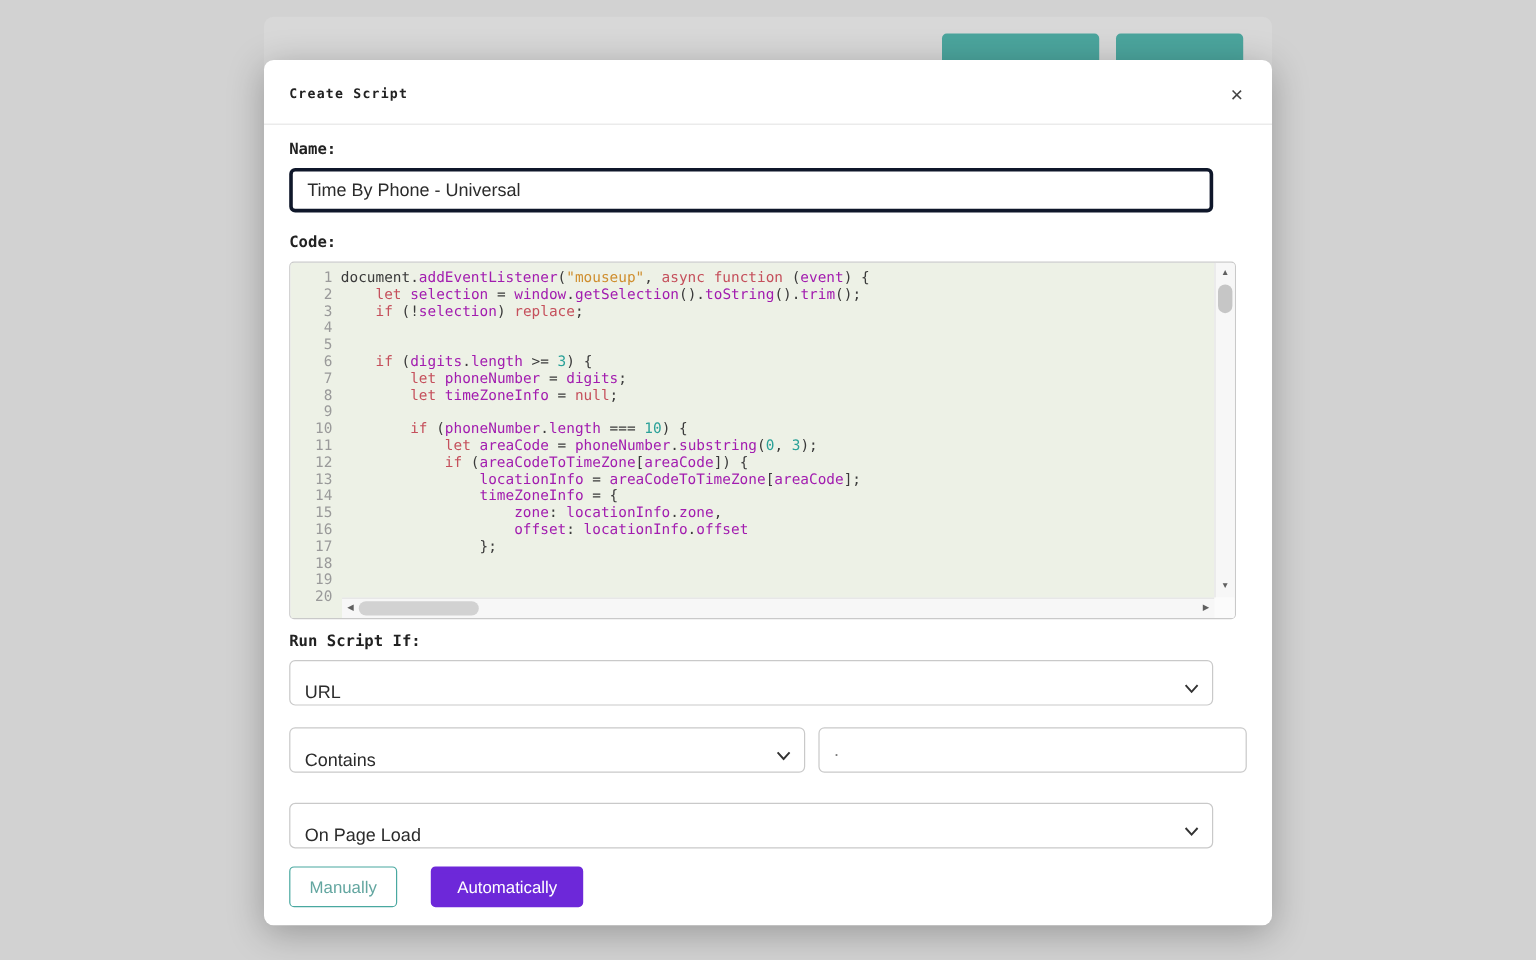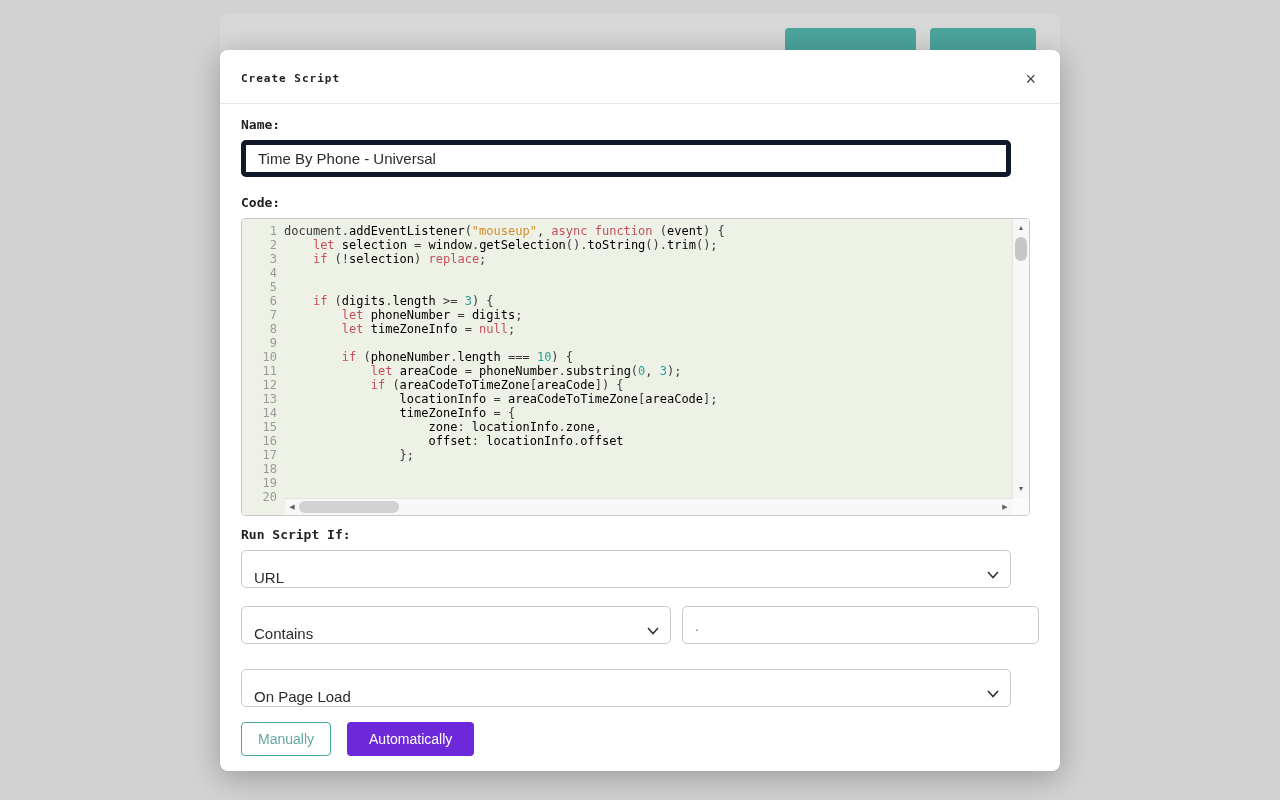--- a/index.html
+++ b/index.html
@@ -19,38 +19,38 @@
   .modal-header { position:relative; padding:22px 21px 18px 21px; border-bottom:1px solid #e6e6e6; }
   .modal-title { font-family:"DejaVu Sans Mono", monospace; font-weight:bold; font-size:11px;
     letter-spacing:1px; color:#222; }
   .modal-close { position:absolute; right:24px; top:20px; font-size:18px; color:#444;
     background:none; border:none; cursor:pointer; line-height:1; font-family:"Liberation Sans",sans-serif; }
   .modal-body { padding:13px 21px 0 21px; }
 
   .field-label { font-family:"DejaVu Sans Mono", monospace; font-weight:bold; font-size:13px;
     color:#222; margin-bottom:8px; }
 
-  .text-input { display:block; width:770px; height:37px; border:5px solid #0f172a; border-radius:5px;
+  .text-input { display:block; width:770px; height:37px; border:3px solid #0f172a; border-radius:5px;
     padding:0 12px; font-size:15px; color:#2b2b2b; font-family:"Liberation Sans",sans-serif;
     background:#fff; outline:none; }
 
   
   .editor { position:relative; width:789px; height:298px; border:1px solid #c9c9c9;
     border-radius:4px; overflow:hidden; background:#ffffff; margin-top:6px; margin-bottom:11px; }
   .code-area { position:absolute; left:0; top:0; right:17px; bottom:0; background:#edf1e6;
     display:flex; font-family:"DejaVu Sans Mono", monospace; font-size:12px; line-height:14px;
     padding-top:5px; overflow:hidden; }
   .gutter { width:42px; flex:0 0 42px; text-align:right; padding-right:7px; color:#9a9a9a; }
   .gutter div { height:14px; }
   .code-pre { flex:1 1 auto; overflow:hidden; }
   .code-line { white-space:pre; height:14px; color:#3a3a3a; }
   .tk-p { color:#3a3a3a; }
   .tk-k { color:#c5505c; }
   .tk-s { color:#cf8e2e; }
-  .tk-t { color:#000000; }
+  .tk-t { color:#a21caf; }
   .tk-n { color:#2aa198; }
 
   
   .vscroll { position:absolute; top:0; right:0; bottom:17px; width:17px; background:#f7f7f7;
     border-left:1px solid #e3e3e3; }
   .vscroll .arrow { position:absolute; left:0; width:16px; height:14px; text-align:center;
     font-size:7px; color:#606060; line-height:14px; cursor:pointer; }
   .vscroll .arrow.up { top:2px; } .vscroll .arrow.down { bottom:2px; }
   .vscroll .thumb { position:absolute; left:2px; top:18px; width:12px; height:24px;
     background:#c6c6c6; border-radius:6px; cursor:pointer; }
@@ -69,21 +69,21 @@
     color:#2b2b2b; cursor:pointer; }
   .select .chev { position:absolute; right:11px; top:50%; margin-top:-4px; }
   .row-gap { margin-bottom:18px; }
   .cond-row { display:flex; gap:11px; margin-bottom:25px; }
   .select.small { width:468px; }
   .pattern-input { width:390px; height:38px; border:1px solid #c9c9c9; border-radius:5px;
     padding:0 12px; font-size:15px; color:#7a7a7a; font-family:"Liberation Sans",sans-serif;
     background:#fff; outline:none; }
 
   
-  .btn-row { display:flex; gap:16px; margin-top:15px; }
+  .btn-row { display:flex; gap:28px; margin-top:15px; }
   .btn { height:34px; border-radius:4px; padding:0 16px; font-size:14px; cursor:pointer;
     font-family:"Liberation Sans",sans-serif; }
   .btn.outline { background:#fff; border:1px solid #49a8a0; color:#63a6a0; }
   .btn.fill { background:#6d28d9; border:6px solid #6d28d9; color:#fff; font-weight:normal; }
 </style>
 </head>
 <body>
 
 <div class="backdrop-panel"></div>
 <div class="bg-btn one"></div>

